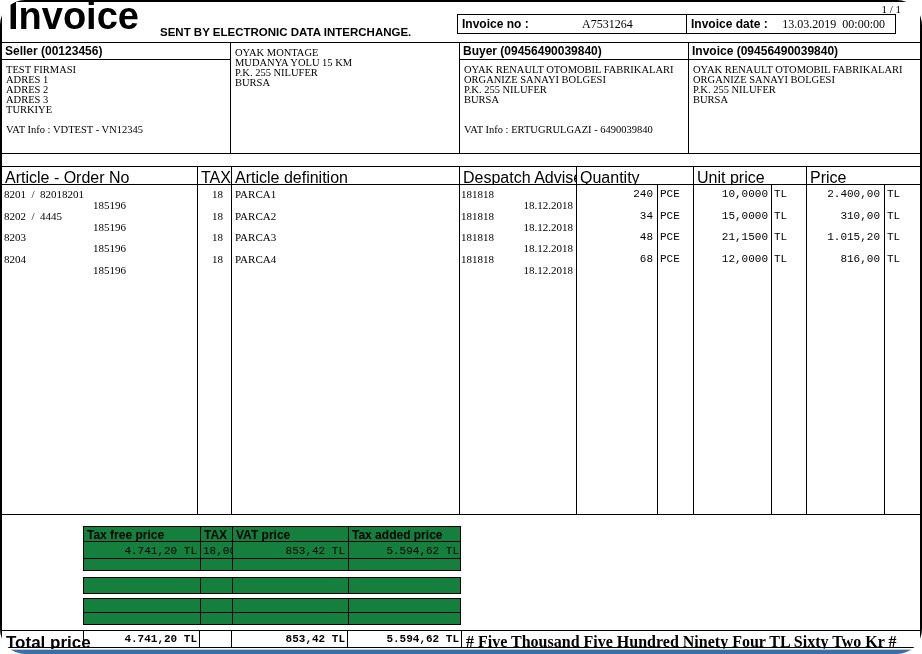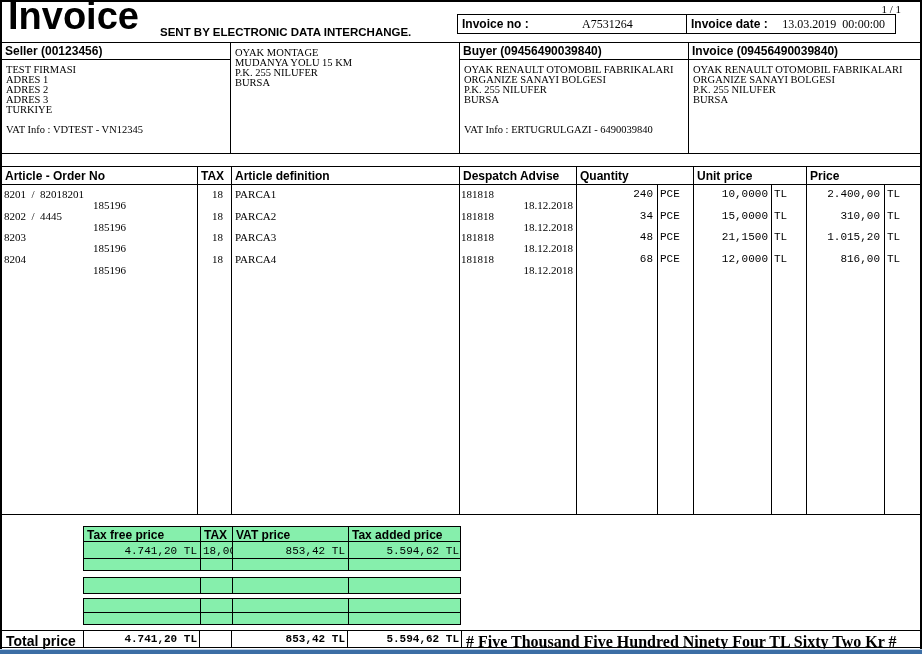--- a/index.html
+++ b/index.html
@@ -1,17 +1,17 @@
 <!DOCTYPE html>
 <html><head>
 <meta charset="utf-8">
 <style>
   html,body{margin:0;padding:0;background:#fff;}
   .page{position:relative;width:922px;height:654px;background:#fff;overflow:hidden;
-        font-family:"Liberation Sans",sans-serif;color:#000;}
+        font-family:"Liberation Sans",sans-serif;color:#000;border-radius:25px;}
   .frame{position:absolute;left:0;top:0;width:922px;height:650px;
          border-left:2px solid #000;border-top:2px solid #000;border-right:2px solid #000;
          box-sizing:border-box;pointer-events:none;}
   
   .title-band{position:absolute;left:2px;top:2px;width:918px;height:41px;border-bottom:1px solid #000;box-sizing:border-box;}
   .big-title{position:absolute;left:6px;top:-7px;font-size:38px;font-weight:bold;letter-spacing:0px;}
   .subtitle{position:absolute;left:158px;top:24px;font-size:11.5px;font-weight:bold;}
   .page-no{position:absolute;right:19px;top:1px;font-size:11px;font-family:"Liberation Serif",serif;}
   .inv-box{position:absolute;top:14px;height:20px;border:1px solid #000;box-sizing:border-box;display:flex;align-items:center;background:#fff;}
   .inv-box .lbl{font-size:12px;font-weight:bold;padding-left:4px;white-space:pre;}
@@ -24,39 +24,39 @@
   .parties{position:absolute;left:2px;top:43px;width:918px;height:111px;border-bottom:1px solid #000;box-sizing:border-box;
            display:grid;grid-template-columns:228px 229px 229px 232px;}
   .party{box-sizing:border-box;overflow:hidden;}
   .party + .party{border-left:1px solid #000;}
   .party-header{height:17px;border-bottom:1px solid #000;box-sizing:border-box;font-size:12px;font-weight:bold;padding:1px 0 0 3px;}
   .party-body{padding:5px 0 0 4px;font-family:"Liberation Serif",serif;font-size:10.5px;}
   .pline{height:10px;line-height:10px;white-space:pre;}
   
   .items{position:absolute;left:2px;top:166px;width:918px;height:349px;border-top:1px solid #000;border-bottom:1px solid #000;box-sizing:border-box;}
   .items-header{display:grid;grid-template-columns:195px 34px 228px 117px 117px 113px 114px;height:18px;border-bottom:1px solid #000;box-sizing:border-box;}
-  .items-header .hcell{font-size:12px;font-weight:bold;padding:2px 0 0 3px;box-sizing:border-box;overflow:hidden;white-space:nowrap;}
+  .items-header .hcell{font-size:16px;font-weight:normal;padding:2px 0 0 3px;box-sizing:border-box;overflow:hidden;white-space:nowrap;}
   .items-header .hcell + .hcell{border-left:1px solid #000;}
   .items-body{position:relative;height:329px;}
   .vline{position:absolute;top:0;bottom:0;width:1px;background:#000;}
   .irow{position:absolute;left:0;width:918px;height:22px;}
   .icell{position:absolute;font-family:"Liberation Serif",serif;font-size:11px;line-height:11px;white-space:pre;}
   .mono{font-family:"Liberation Mono",monospace;}
   .r{text-align:right;}
   
   .sumbox{position:absolute;left:83px;width:378px;border:1px solid #000;box-sizing:border-box;
-          display:grid;grid-template-columns:116px 32px 116px 114px;background:#86efac;}
+          display:grid;grid-template-columns:116px 32px 116px 114px;background:#15803d;}
   .sumbox .scell{box-sizing:border-box;overflow:hidden;white-space:nowrap;}
   .sumbox .scell + .scell{border-left:1px solid #000;}
   .sum-head .scell{font-size:12px;font-weight:bold;padding:1px 0 0 3px;}
   .sum-data .scell{font-family:"Liberation Mono",monospace;font-size:11px;padding-top:3px;}
   .total-row{position:absolute;left:2px;top:630px;width:918px;height:18px;border-top:1px solid #000;border-bottom:1px solid #000;box-sizing:border-box;}
   .total-row .sep{position:absolute;top:0;bottom:0;width:1px;background:#000;}
   .tcell{position:absolute;top:2px;font-family:"Liberation Mono",monospace;font-size:11px;font-weight:bold;white-space:pre;}
-  .tlabel{position:absolute;left:4px;top:2px;font-size:14px;font-weight:bold;}
+  .tlabel{position:absolute;left:4px;top:2px;font-size:17px;font-weight:bold;}
   .words{position:absolute;left:464px;top:2px;font-family:"Liberation Serif",serif;font-size:16px;font-weight:bold;white-space:nowrap;}
   
   .bottom-bar{position:absolute;left:0;top:649px;width:922px;height:5px;
               background:linear-gradient(#b7cde6 0 1px,#3c6ea5 1px 100%);}
 </style>
 </head>
 <body>
 
 <div class="page">
   <div class="frame"></div>

